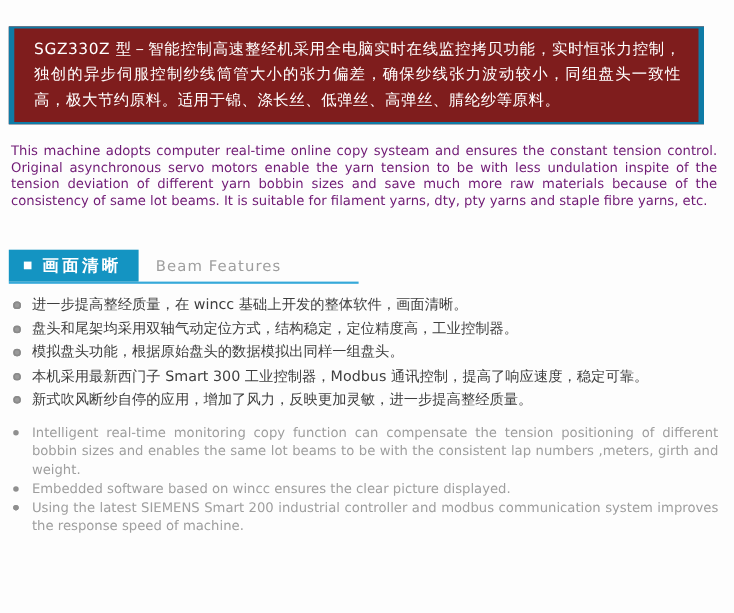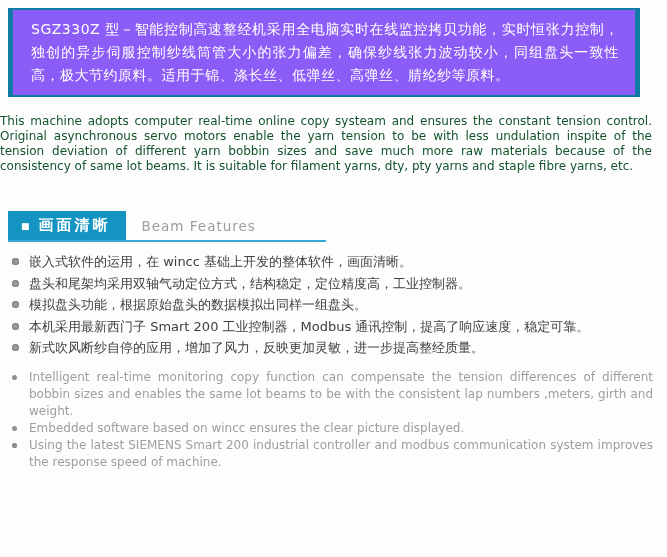--- a/index.html
+++ b/index.html
@@ -7,39 +7,39 @@
     width: 667px; height: 557px;
     background: #fdfdfd;
     font-family: "DejaVu Sans", "Liberation Sans", sans-serif;
     overflow: hidden;
   }
   .page { position: relative; width: 667px; height: 557px; }
 
   
   .banner {
     box-sizing: border-box;
-    margin: 8px 27px 0 8px;
+    margin: 24px 27px 0 8px;
     width: 632px;
     min-height: 82px;
-    background: #8b5cf6;
+    background: #7f1d1d;
     border: 2px solid #0e7ba6;
     border-left-width: 5px;
     border-right-width: 5px;
     color: #ffffff;
     padding: 8px 16px 8px 18px;
     font-size: 14px;
     line-height: 23px;
     letter-spacing: 0.5px;
     text-align: justify;
   }
 
   
   .intro-en {
-    margin: 17px 15px 0 0;
-    color: #14532d;
+    margin: 17px 15px 0 10px;
+    color: #701a75;
     font-size: 12px;
     line-height: 15px;
     text-align: justify;
   }
 
   
   .section-header {
     margin: 37px 0 0 8px;
     width: 318px;
     border-bottom: 2px solid #36a9d9;
@@ -121,27 +121,27 @@
   <div class="section-header">
     <div class="header-box">
       <span class="header-square">■</span>
       <span>画面清晰</span>
     </div>
     <div class="header-sub">Beam Features</div>
   </div>
 
   <ul class="features cn-features">
       <li><span class="dot"></span></li>
-      <li><span class="dot"></span><span>嵌入式软件的运用，在 wincc 基础上开发的整体软件，画面清晰。</span></li>
+      <li><span class="dot"></span><span>进一步提高整经质量，在 wincc 基础上开发的整体软件，画面清晰。</span></li>
       <li><span class="dot"></span><span>盘头和尾架均采用双轴气动定位方式，结构稳定，定位精度高，工业控制器。</span></li>
       <li><span class="dot"></span><span>模拟盘头功能，根据原始盘头的数据模拟出同样一组盘头。</span></li>
-      <li><span class="dot"></span><span>本机采用最新西门子 Smart 200 工业控制器，Modbus 通讯控制，提高了响应速度，稳定可靠。</span></li>
+      <li><span class="dot"></span><span>本机采用最新西门子 Smart 300 工业控制器，Modbus 通讯控制，提高了响应速度，稳定可靠。</span></li>
       <li><span class="dot"></span><span>新式吹风断纱自停的应用，增加了风力，反映更加灵敏，进一步提高整经质量。</span></li>
     </ul>
 
   <ul class="features en-features">
-      <li><span class="dot"></span><span>Intelligent real-time monitoring copy function can compensate the tension differences of different bobbin sizes and enables the same lot beams to be with the consistent lap numbers ,meters, girth and weight.</span></li>
+      <li><span class="dot"></span><span>Intelligent real-time monitoring copy function can compensate the tension positioning of different bobbin sizes and enables the same lot beams to be with the consistent lap numbers ,meters, girth and weight.</span></li>
       <li><span class="dot"></span><span>Embedded software based on wincc ensures the clear picture displayed.</span></li>
       <li><span class="dot"></span></li>
       <li><span class="dot"></span><span>Using the latest SIEMENS Smart 200 industrial controller  and modbus communication system improves the response speed of machine.</span></li>
     </ul>
 
 </div>
 
 </body></html>

